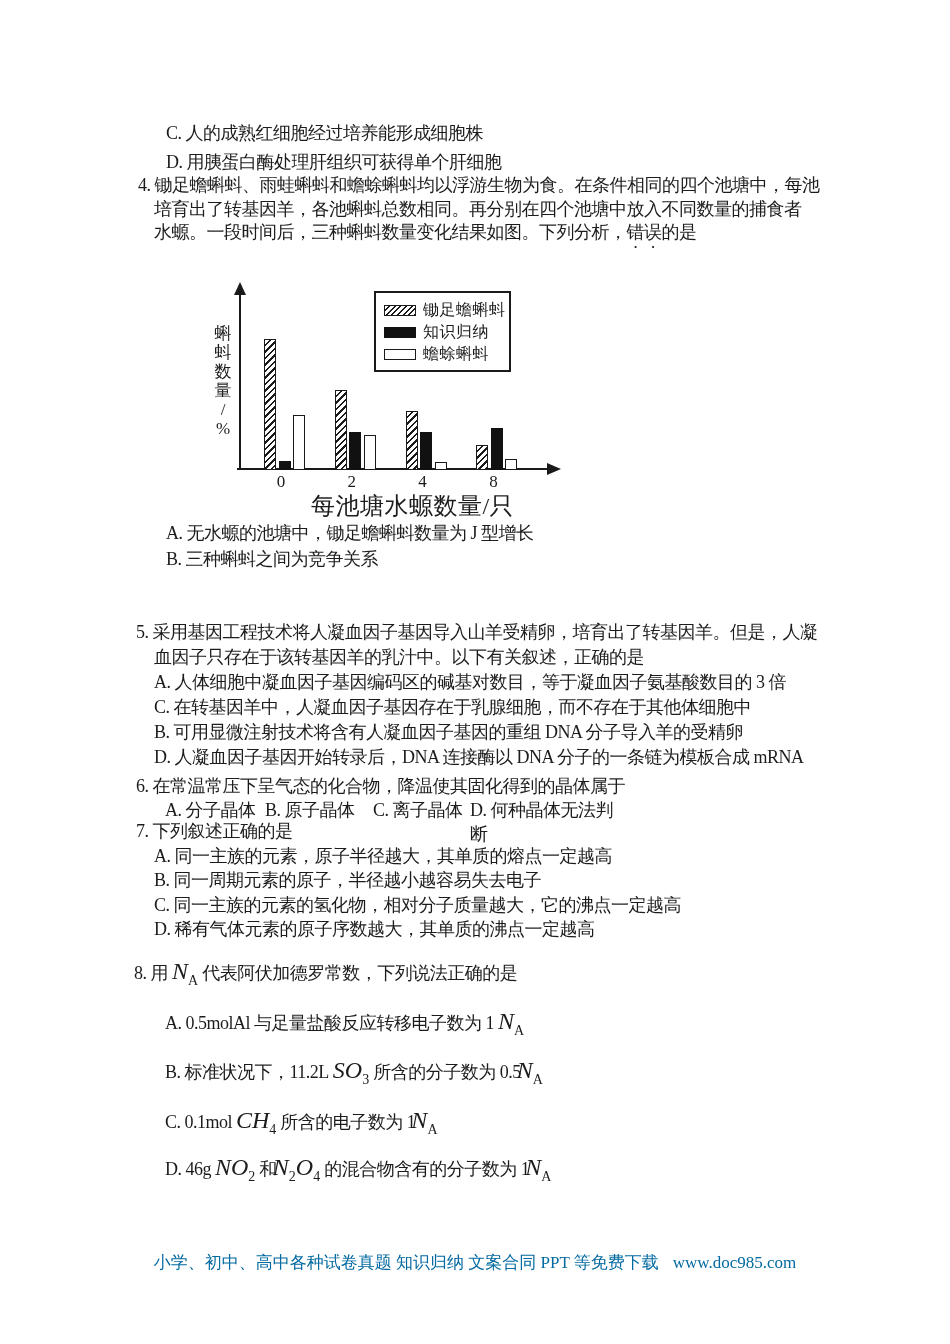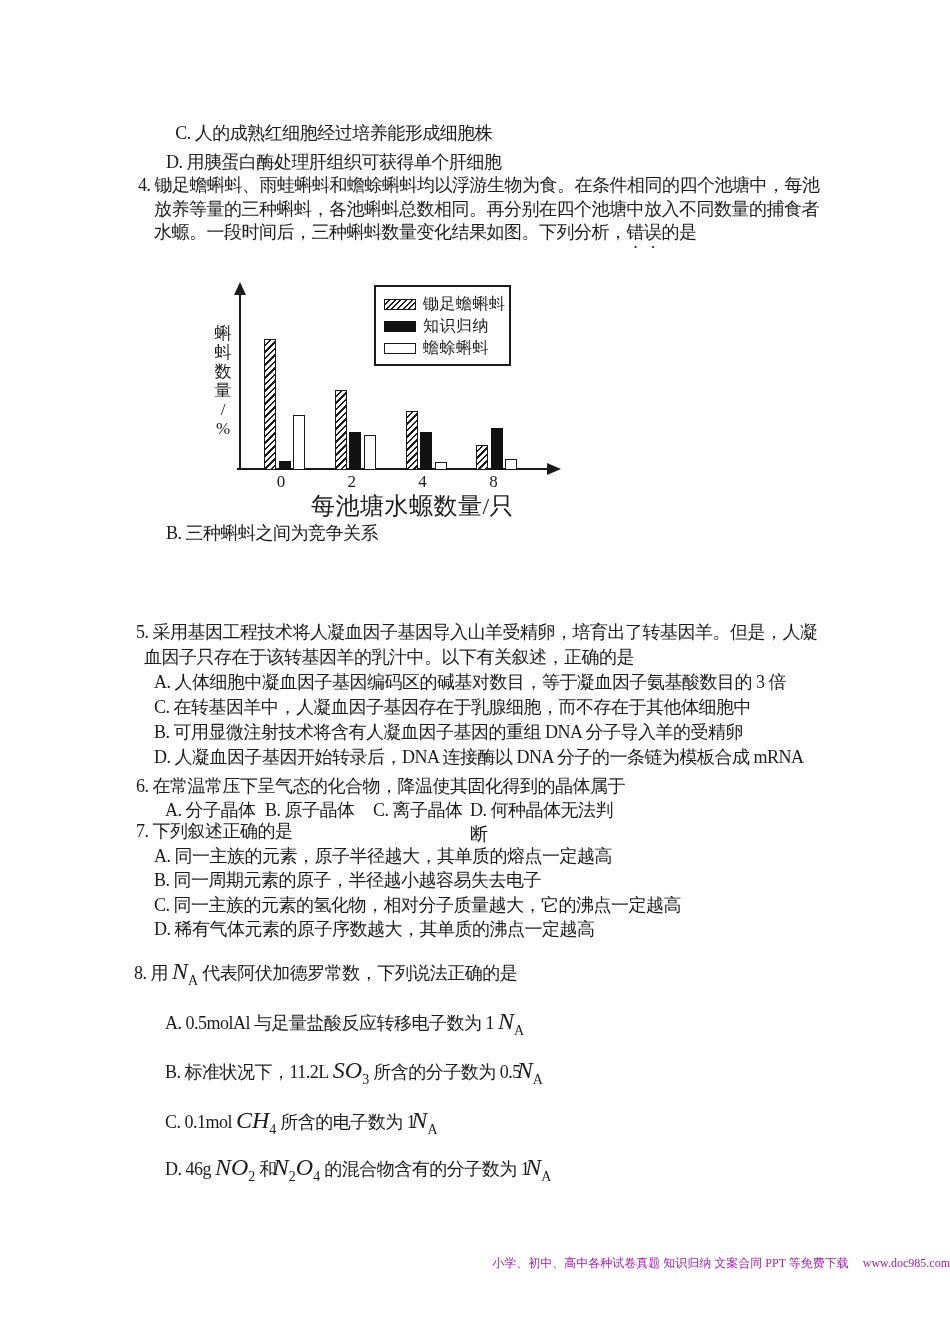--- a/index.html
+++ b/index.html
@@ -5,26 +5,26 @@
   html,body{margin:0;padding:0;}
   body{
     width:950px;height:1344px;position:relative;background:#ffffff;
     font-family:"Liberation Serif","DejaVu Serif",serif;
     color:#1c1c1c;font-size:18px;letter-spacing:-0.5px;
     overflow:hidden;
   }
   .abs{position:absolute;}
   .line{white-space:nowrap;}
   
-  #q3opts{top:119px;left:166px;text-align:center;}
+  #q3opts{top:119px;left:166px;}
   #q3opts .line{line-height:29px;}
   #q4stem{top:174px;left:138px;}
   #q4stem .line{line-height:23.5px;}
   .indent16{margin-left:16px;}
-  .indent18{margin-left:8px;}
+  .indent18{margin-left:18px;}
   .indent30{margin-left:18px;}
   #q4opts{top:520px;left:166px;}
   #q4opts .line{line-height:26px;}
   #q5{top:620px;left:136px;}
   #q5 .line{line-height:25px;}
   #q6{top:775px;left:136px;}
   #q6 .line{line-height:22.5px;}
   #q6 .optrow{position:relative;height:22.5px;}
   #q6 .optrow span{position:absolute;top:0;}
   #q7{top:819px;left:136px;}
@@ -59,45 +59,45 @@
     flex-direction:column;align-items:center;font-size:17px;line-height:19px;
     letter-spacing:0;}
   .xlabel{position:absolute;left:90px;top:208px;width:225px;text-align:center;
     font-size:24px;letter-spacing:0.5px;}
   .bar{position:absolute;bottom:44px;width:12px;}
   .bar-hatched{background:repeating-linear-gradient(135deg,#ffffff 0 3px,#1a1a1a 3px 4.6px);
     border:1px solid #1a1a1a;}
   .bar-black{background:#111111;border:1px solid #111111;}
   .bar-white{background:#ffffff;border:1.5px solid #1a1a1a;}
   .xtick{position:absolute;top:190px;width:24px;text-align:center;font-size:17px;letter-spacing:0;}
-  .legend{position:absolute;left:164px;top:3px;width:137px;border:2px solid #1a1a1a;
+  .legend{position:absolute;left:164px;top:9px;width:137px;border:2px solid #1a1a1a;
     padding:6px 6px 5px 8px;background:#ffffff;}
   .legend-row{display:flex;align-items:center;height:22px;}
   .swatch{width:32px;height:11px;flex:0 0 32px;margin-right:7px;}
   .swatch-hatched{background:repeating-linear-gradient(135deg,#ffffff 0 2.5px,#1a1a1a 2.5px 4px);
     border:1px solid #1a1a1a;}
   .swatch-black{background:#111111;border:1px solid #111111;}
   .swatch-white{background:#ffffff;border:1.5px solid #1a1a1a;}
   .legend-label{font-size:16px;letter-spacing:0.5px;white-space:nowrap;}
   
-  #footer{top:1252px;left:0;width:950px;text-align:right;font-size:12px;
-    letter-spacing:0;color:#a21caf;line-height:22px;}
+  #footer{top:1252px;left:0;width:950px;text-align:center;font-size:17px;
+    letter-spacing:0;color:#0369a1;line-height:22px;}
   #footer .url{margin-left:14px;}
 </style>
 </head>
 <body>
 
 <div id="q3opts" class="abs">
   <div class="line">C. 人的成熟红细胞经过培养能形成细胞株</div>
   <div class="line">D. 用胰蛋白酶处理肝组织可获得单个肝细胞</div>
 </div>
 
 <div id="q4stem" class="abs">
   <div class="line">4. 锄足蟾蝌蚪、雨蛙蝌蚪和蟾蜍蝌蚪均以浮游生物为食。在条件相同的四个池塘中，每池</div>
-  <div class="line indent16">放养等量的三种蝌蚪，各池蝌蚪总数相同。再分别在四个池塘中放入不同数量的捕食者</div>
+  <div class="line indent16">培育出了转基因羊，各池蝌蚪总数相同。再分别在四个池塘中放入不同数量的捕食者</div>
   <div class="line indent16">水螈。一段时间后，三种蝌蚪数量变化结果如图。下列分析，<span class="emph">错误</span>的是</div>
 </div>
 
 <div id="chart" class="abs">
   <div class="ylabel" id="ylabel">
       <span>蝌</span>
       <span>蚪</span>
       <span>数</span>
       <span>量</span>
       <span>/</span>
@@ -138,20 +138,21 @@
       <span class="legend-label">知识归纳</span>
     </div>
     <div class="legend-row">
       <span class="swatch swatch-white"></span>
       <span class="legend-label">蟾蜍蝌蚪</span>
     </div>
   </div>
 </div>
 
 <div id="q4opts" class="abs">
+  <div class="line">A. 无水螈的池塘中，锄足蟾蝌蚪数量为 J 型增长</div>
   <div class="line">B. 三种蝌蚪之间为竞争关系</div>
 </div>
 
 <div id="q5" class="abs">
   <div class="line">5. 采用基因工程技术将人凝血因子基因导入山羊受精卵，培育出了转基因羊。但是，人凝</div>
   <div class="line indent18">血因子只存在于该转基因羊的乳汁中。以下有关叙述，正确的是</div>
   <div class="line indent30">A. 人体细胞中凝血因子基因编码区的碱基对数目，等于凝血因子氨基酸数目的 3 倍</div>
   <div class="line indent30">C. 在转基因羊中，人凝血因子基因存在于乳腺细胞，而不存在于其他体细胞中</div>
   <div class="line indent30">B. 可用显微注射技术将含有人凝血因子基因的重组 DNA 分子导入羊的受精卵</div>
   <div class="line indent30">D. 人凝血因子基因开始转录后，DNA 连接酶以 DNA 分子的一条链为模板合成 mRNA</div>

